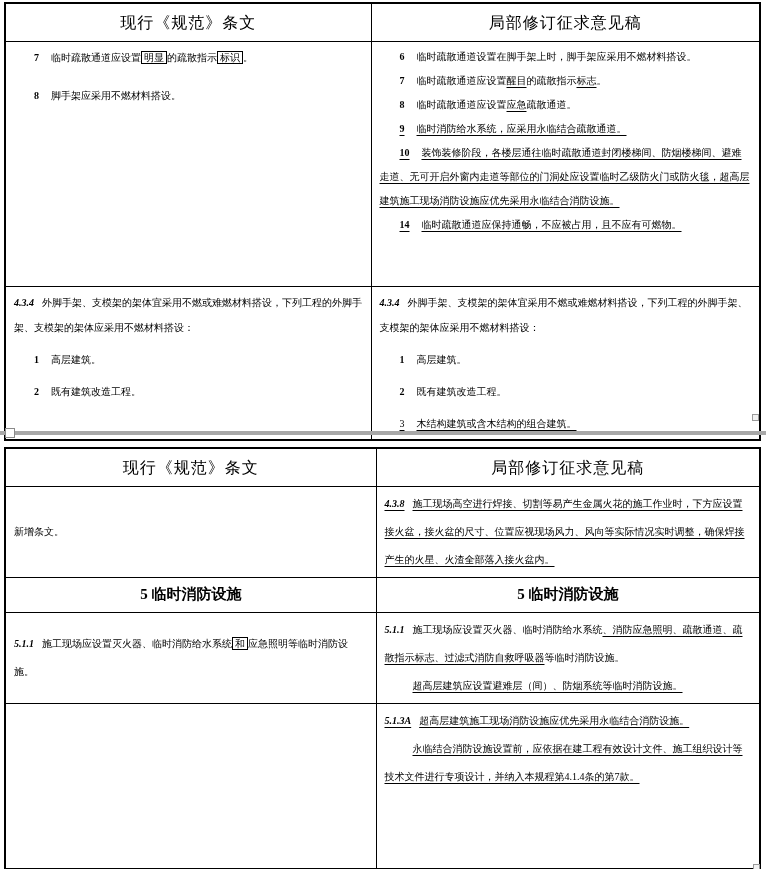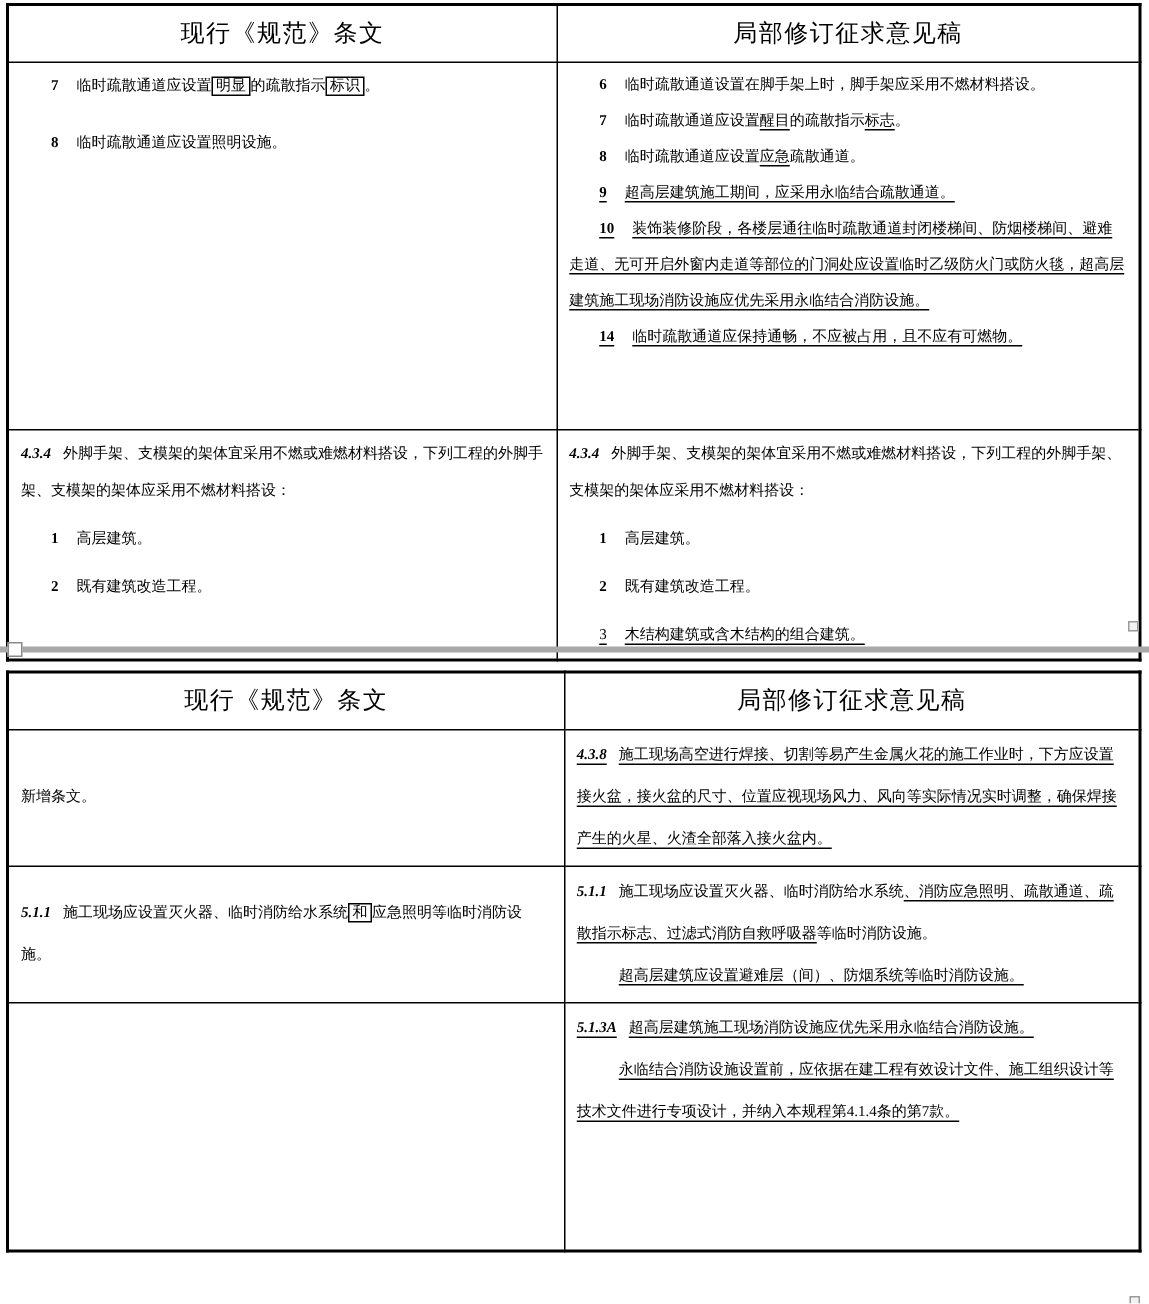--- a/index.html
+++ b/index.html
@@ -46,27 +46,27 @@
       </colgroup>
     <tbody>
         <tr style="height:38px">
       <td class="hc">现行《规范》条文</td>
       <td class="hc">局部修订征求意见稿</td>
     </tr>
 
     <tr style="height:245px">
       <td>
         <p class="item sp"><span class="num">7</span><span>临时疏散通道应设置</span><span class="boxed">明显</span><span>的疏散指示</span><span class="boxed">标识</span><span>。</span></p>
-        <p class="item"><span class="num">8</span><span>临时疏散通道应设置照明设施。</span></p>
+        <p class="item"><span class="num">8</span><span>脚手架应采用不燃材料搭设。</span></p>
       </td>
       <td class="lh24">
         <p class="item"><span class="num">6</span><span>临时疏散通道设置在脚手架上时，脚手架应采用不燃材料搭设。</span></p>
         <p class="item"><span class="num">7</span><span>临时疏散通道应设置</span><span class="u">醒目</span><span>的疏散指示</span><span class="u">标志</span><span>。</span></p>
         <p class="item"><span class="num">8</span><span>临时疏散通道应设置</span><span class="u">应急</span><span>疏散通道。</span></p>
-        <p class="item u"><span class="num">9</span><span>超高层建筑施工期间，应采用永临结合疏散通道。</span></p>
+        <p class="item u"><span class="num">9</span><span>临时消防给水系统，应采用永临结合疏散通道。</span></p>
         <p class="item u"><span class="num">10</span><span>装饰装修阶段，各楼层通往临时疏散通道封闭楼梯间、防烟楼梯间、避难走道、无可开启外窗内走道等部位的门洞处应设置临时乙级防火门或防火毯，超高层建筑施工现场消防设施应优先采用永临结合消防设施。</span></p>
         <p class="item u"><span class="num">14</span><span>临时疏散通道应保持通畅，不应被占用，且不应有可燃物。</span></p>
       </td>
     </tr>
 
     <tr style="height:133px">
       <td class="g8">
         <p><span class="sec">4.3.4</span><span>外脚手架、支模架的架体宜采用不燃或难燃材料搭设，下列工程的外脚手架、支模架的架体应采用不燃材料搭设：</span></p>
         <p class="item"><span class="num">1</span><span>高层建筑。</span></p>
         <p class="item"><span class="num">2</span><span>既有建筑改造工程。</span></p>
@@ -98,20 +98,24 @@
 
     <tr style="height:83px">
       <td class="vmid">
         <p>新增条文。</p>
       </td>
       <td class="lh28">
         <p class="u"><span class="sec">4.3.8</span><span>施工现场高空进行焊接、切割等易产生金属火花的施工作业时，下方应设置接火盆，接火盆的尺寸、位置应视现场风力、风向等实际情况实时调整，确保焊接产生的火星、火渣全部落入接火盆内。</span></p>
       </td>
     </tr>
 
+    <tr class="secrow" style="height:35px">
+      <td>5 临时消防设施</td>
+      <td>5 临时消防设施</td>
+    </tr>
 
     <tr style="height:82px">
       <td class="vmid lh28">
         <p><span class="sec">5.1.1</span><span>施工现场应设置灭火器、临时消防给水系统</span><span class="boxed">和</span><span>应急照明等临时消防设施。</span></p>
       </td>
       <td class="lh28">
         <p><span class="sec">5.1.1</span><span>施工现场应设置灭火器、临时消防给水系统</span><span class="u">、消防应急照明、疏散通道、疏散指示标志、过滤式消防自救呼吸器</span><span>等临时消防设施。</span></p>
         <p class="ind28 u"><span>超高层建筑应设置避难层（间）、防烟系统等临时消防设施。</span></p>
       </td>
     </tr>

